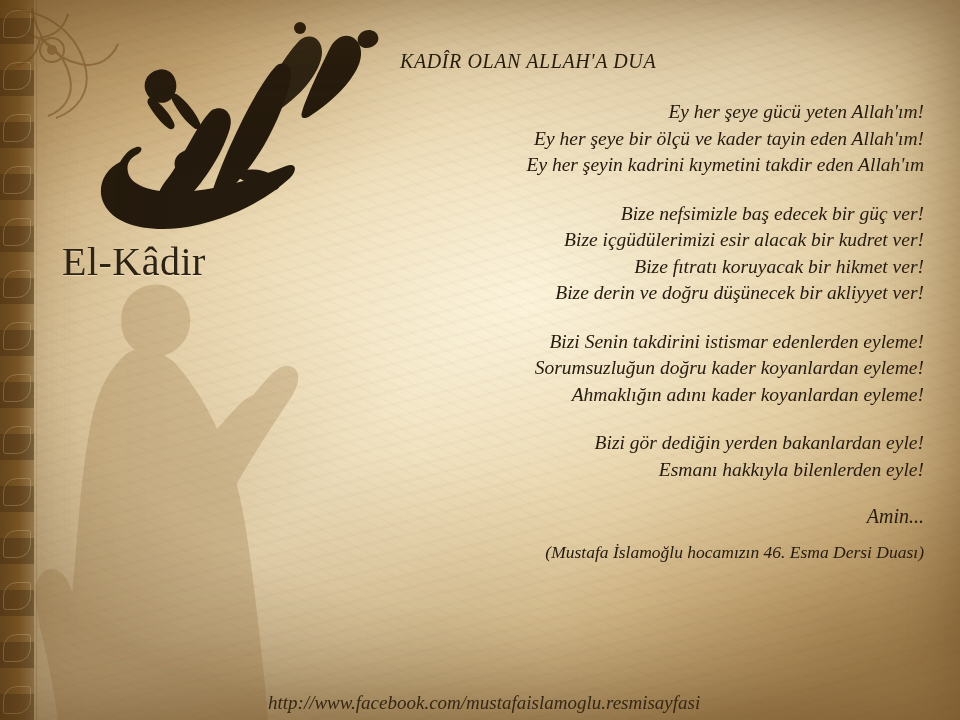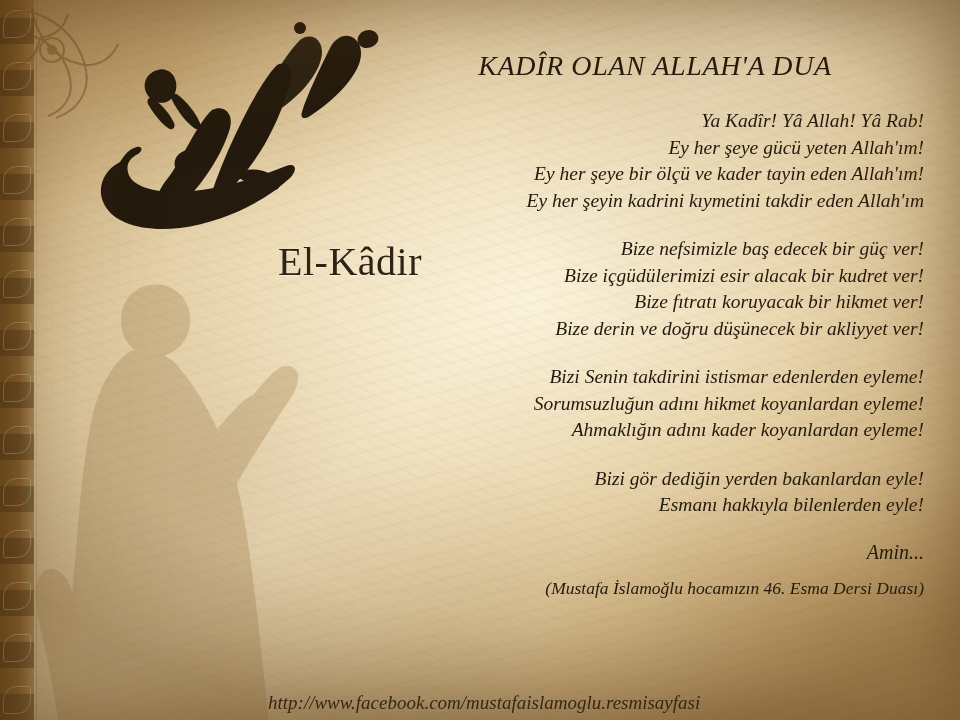--- a/index.html
+++ b/index.html
@@ -75,39 +75,39 @@
   #calligraphy {
     position: absolute;
     left: 62px; top: 14px;
     width: 360px; height: 230px;
     pointer-events: none;
   }
   #calligraphy-name {
     position: absolute;
     left: 62px; top: 238px;
     width: 360px;
-    text-align: right;
+    text-align: left;
     font-family: "Liberation Serif", serif;
     font-size: 40px;
     color: #2e2314;
     letter-spacing: 0.5px;
     text-shadow: 0 1px 1px rgba(255,248,225,0.6);
   }
   #prayer {
     position: absolute;
     left: 400px; top: 50px;
     width: 524px;
     text-align: right;
     color: #241a0d;
   }
   #prayer .title {
     font-style: italic;
-    font-size: 28px;
+    font-size: 20px;
     letter-spacing: 0.6px;
-    text-align: center;
+    text-align: left;
     padding-right: 14px;
     margin-bottom: 26px;
     color: #241a0d;
   }
   #prayer .stanza {
     margin-bottom: 22px;
   }
   #prayer .line {
     font-style: italic;
     font-size: 19.5px;
@@ -206,36 +206,35 @@
       <path d="M182,156 c14,-2 28,2 34,10 c4,6 0,12 -8,10 c-12,-2 -26,-8 -34,-14 c-4,-4 -2,-6 8,-6 Z"></path>
     </g>
   </svg>
 
   <div id="calligraphy-name">El-Kâdir</div>
 
   <div id="prayer">
     <div class="title">KADÎR OLAN ALLAH'A DUA</div>
 
     <div class="stanza">
-      <div class="line">Ya Kadîr! Yâ Allah! Yâ Rab!</div>
       <div class="line">Ey her şeye gücü yeten Allah'ım!</div>
       <div class="line">Ey her şeye bir ölçü ve kader tayin eden Allah'ım!</div>
       <div class="line">Ey her şeyin kadrini kıymetini takdir eden Allah'ım</div>
     </div>
 
     <div class="stanza">
       <div class="line">Bize nefsimizle baş edecek bir güç ver!</div>
       <div class="line">Bize içgüdülerimizi esir alacak bir kudret ver!</div>
       <div class="line">Bize fıtratı koruyacak bir hikmet ver!</div>
       <div class="line">Bize derin ve doğru düşünecek bir akliyyet ver!</div>
     </div>
 
     <div class="stanza">
       <div class="line">Bizi Senin takdirini istismar edenlerden eyleme!</div>
-      <div class="line">Sorumsuzluğun adını hikmet koyanlardan eyleme!</div>
+      <div class="line">Sorumsuzluğun doğru kader koyanlardan eyleme!</div>
       <div class="line">Ahmaklığın adını kader koyanlardan eyleme!</div>
     </div>
 
     <div class="stanza">
       <div class="line">Bizi gör dediğin yerden bakanlardan eyle!</div>
       <div class="line">Esmanı hakkıyla bilenlerden eyle!</div>
       <div class="amin">Amin...</div>
       <div class="source">(Mustafa İslamoğlu hocamızın 46. Esma Dersi Duası)</div>
     </div>
   </div>

